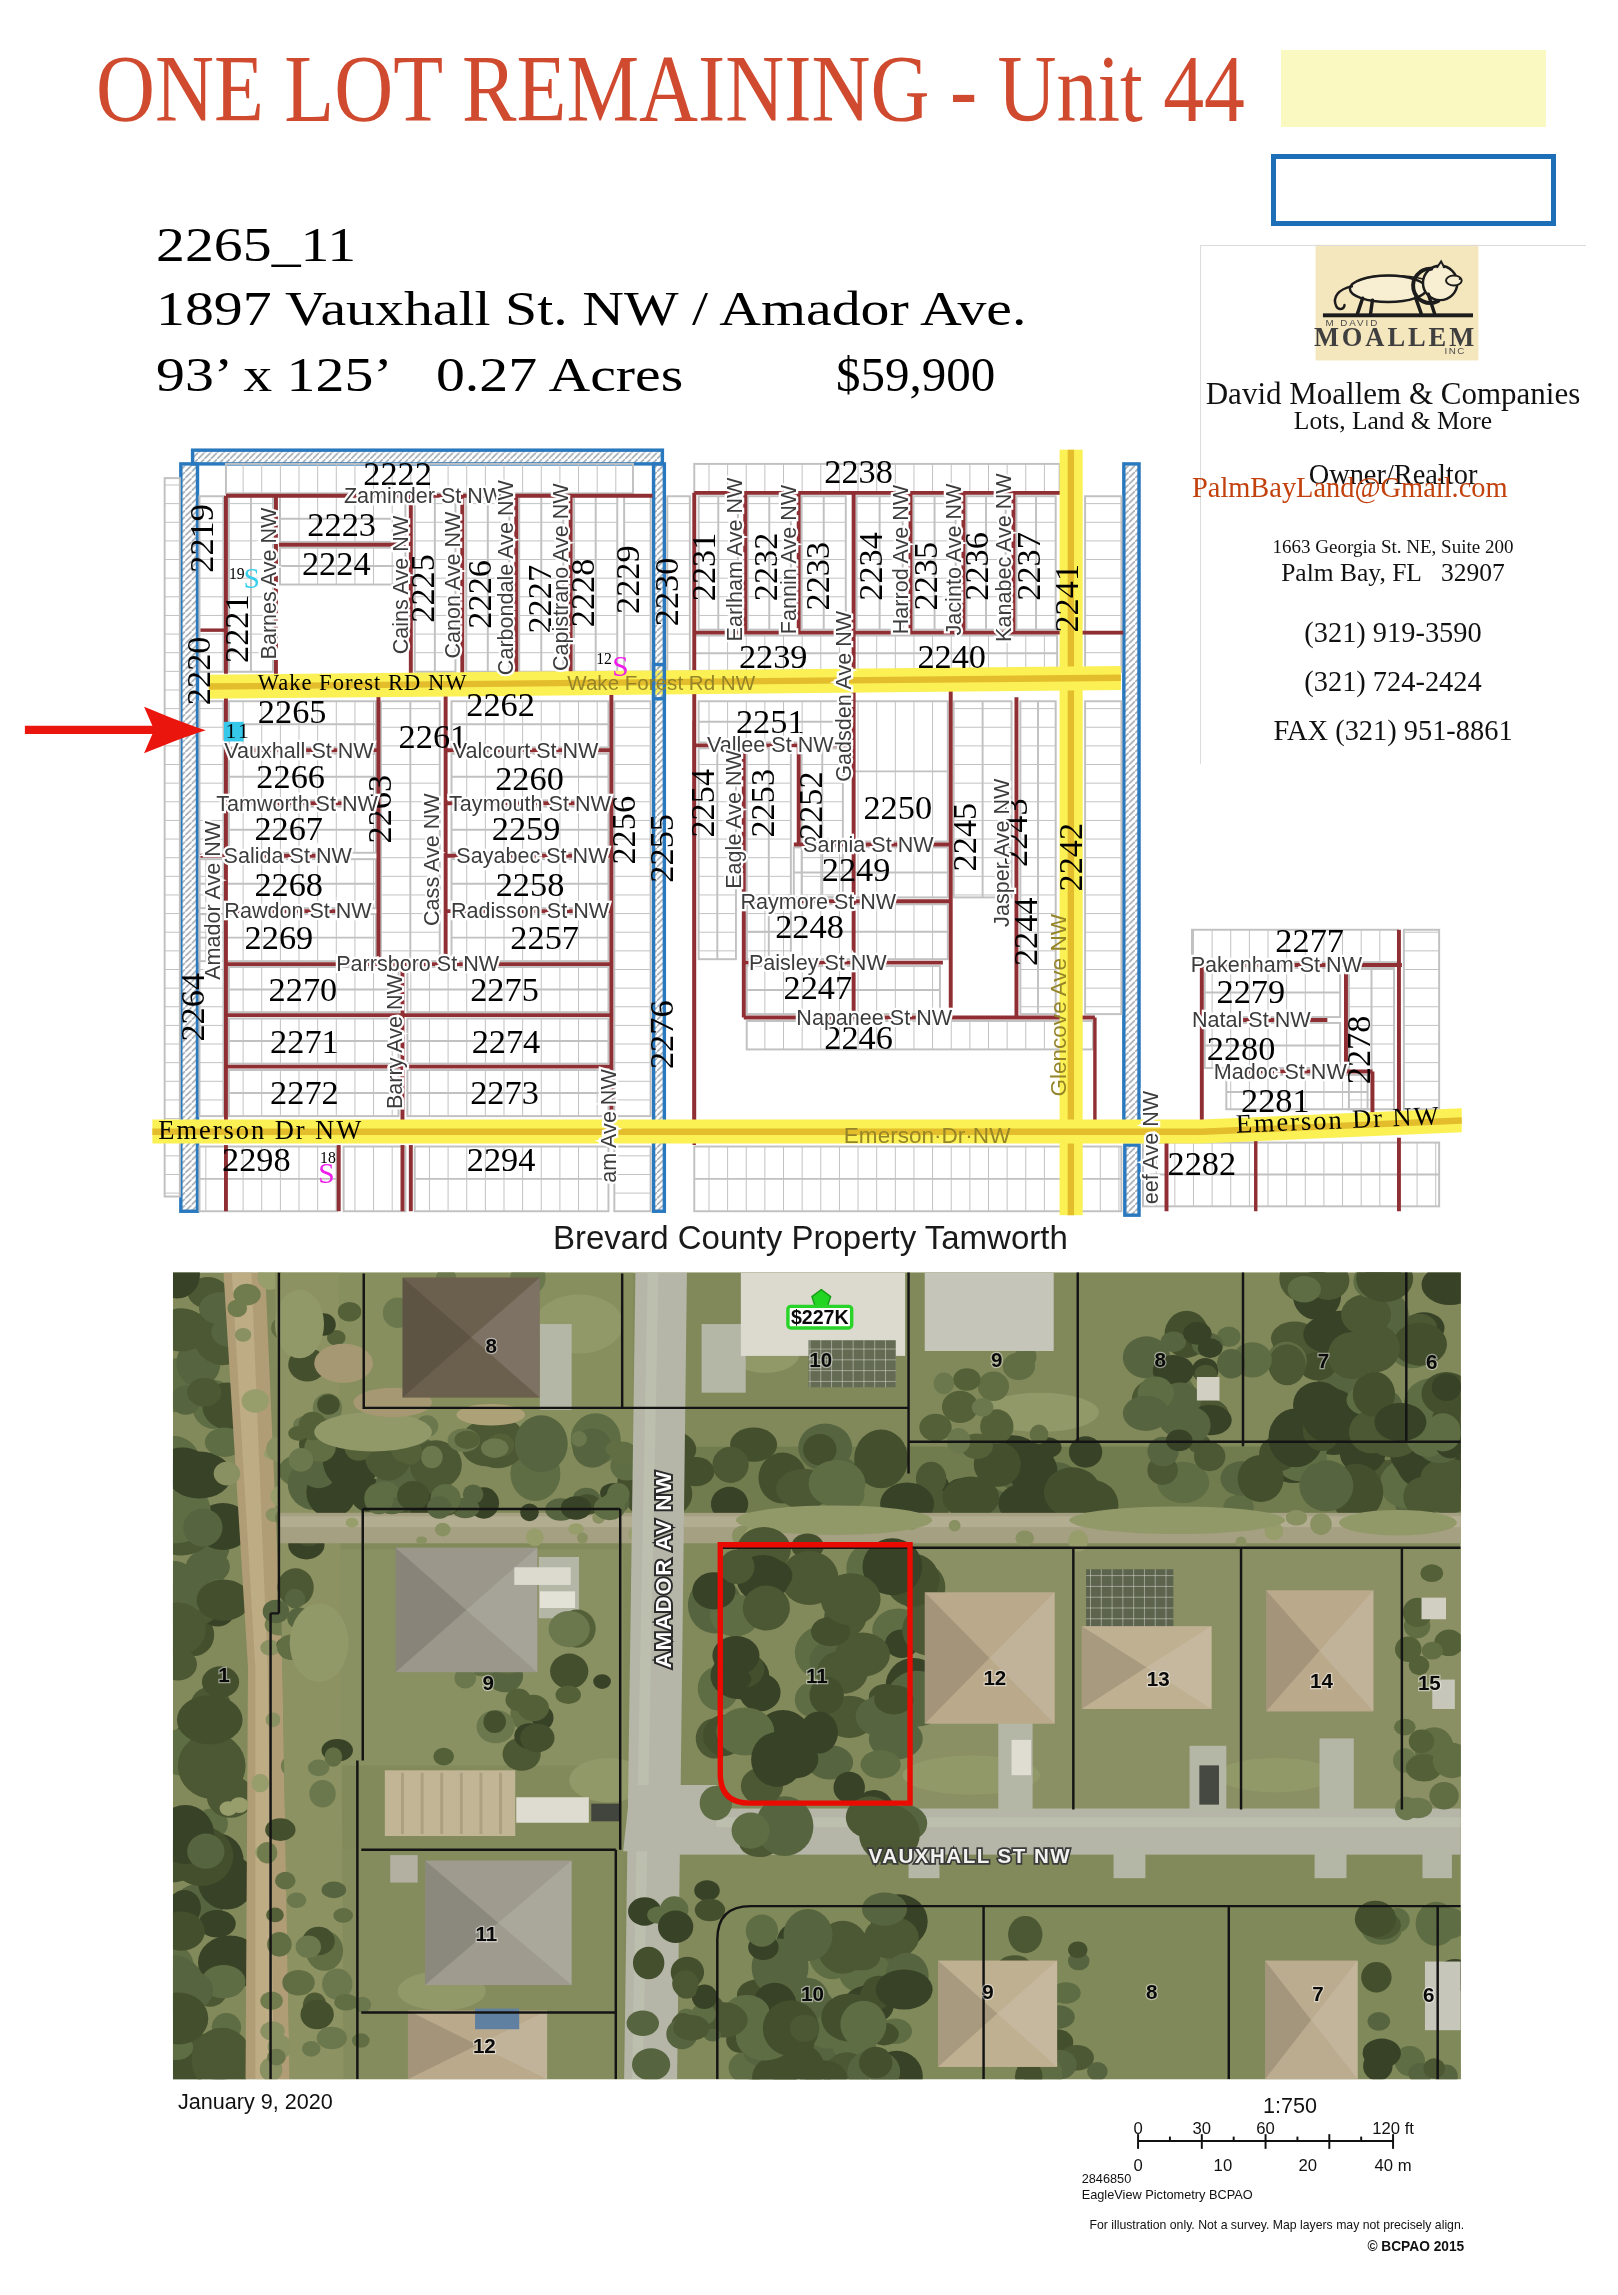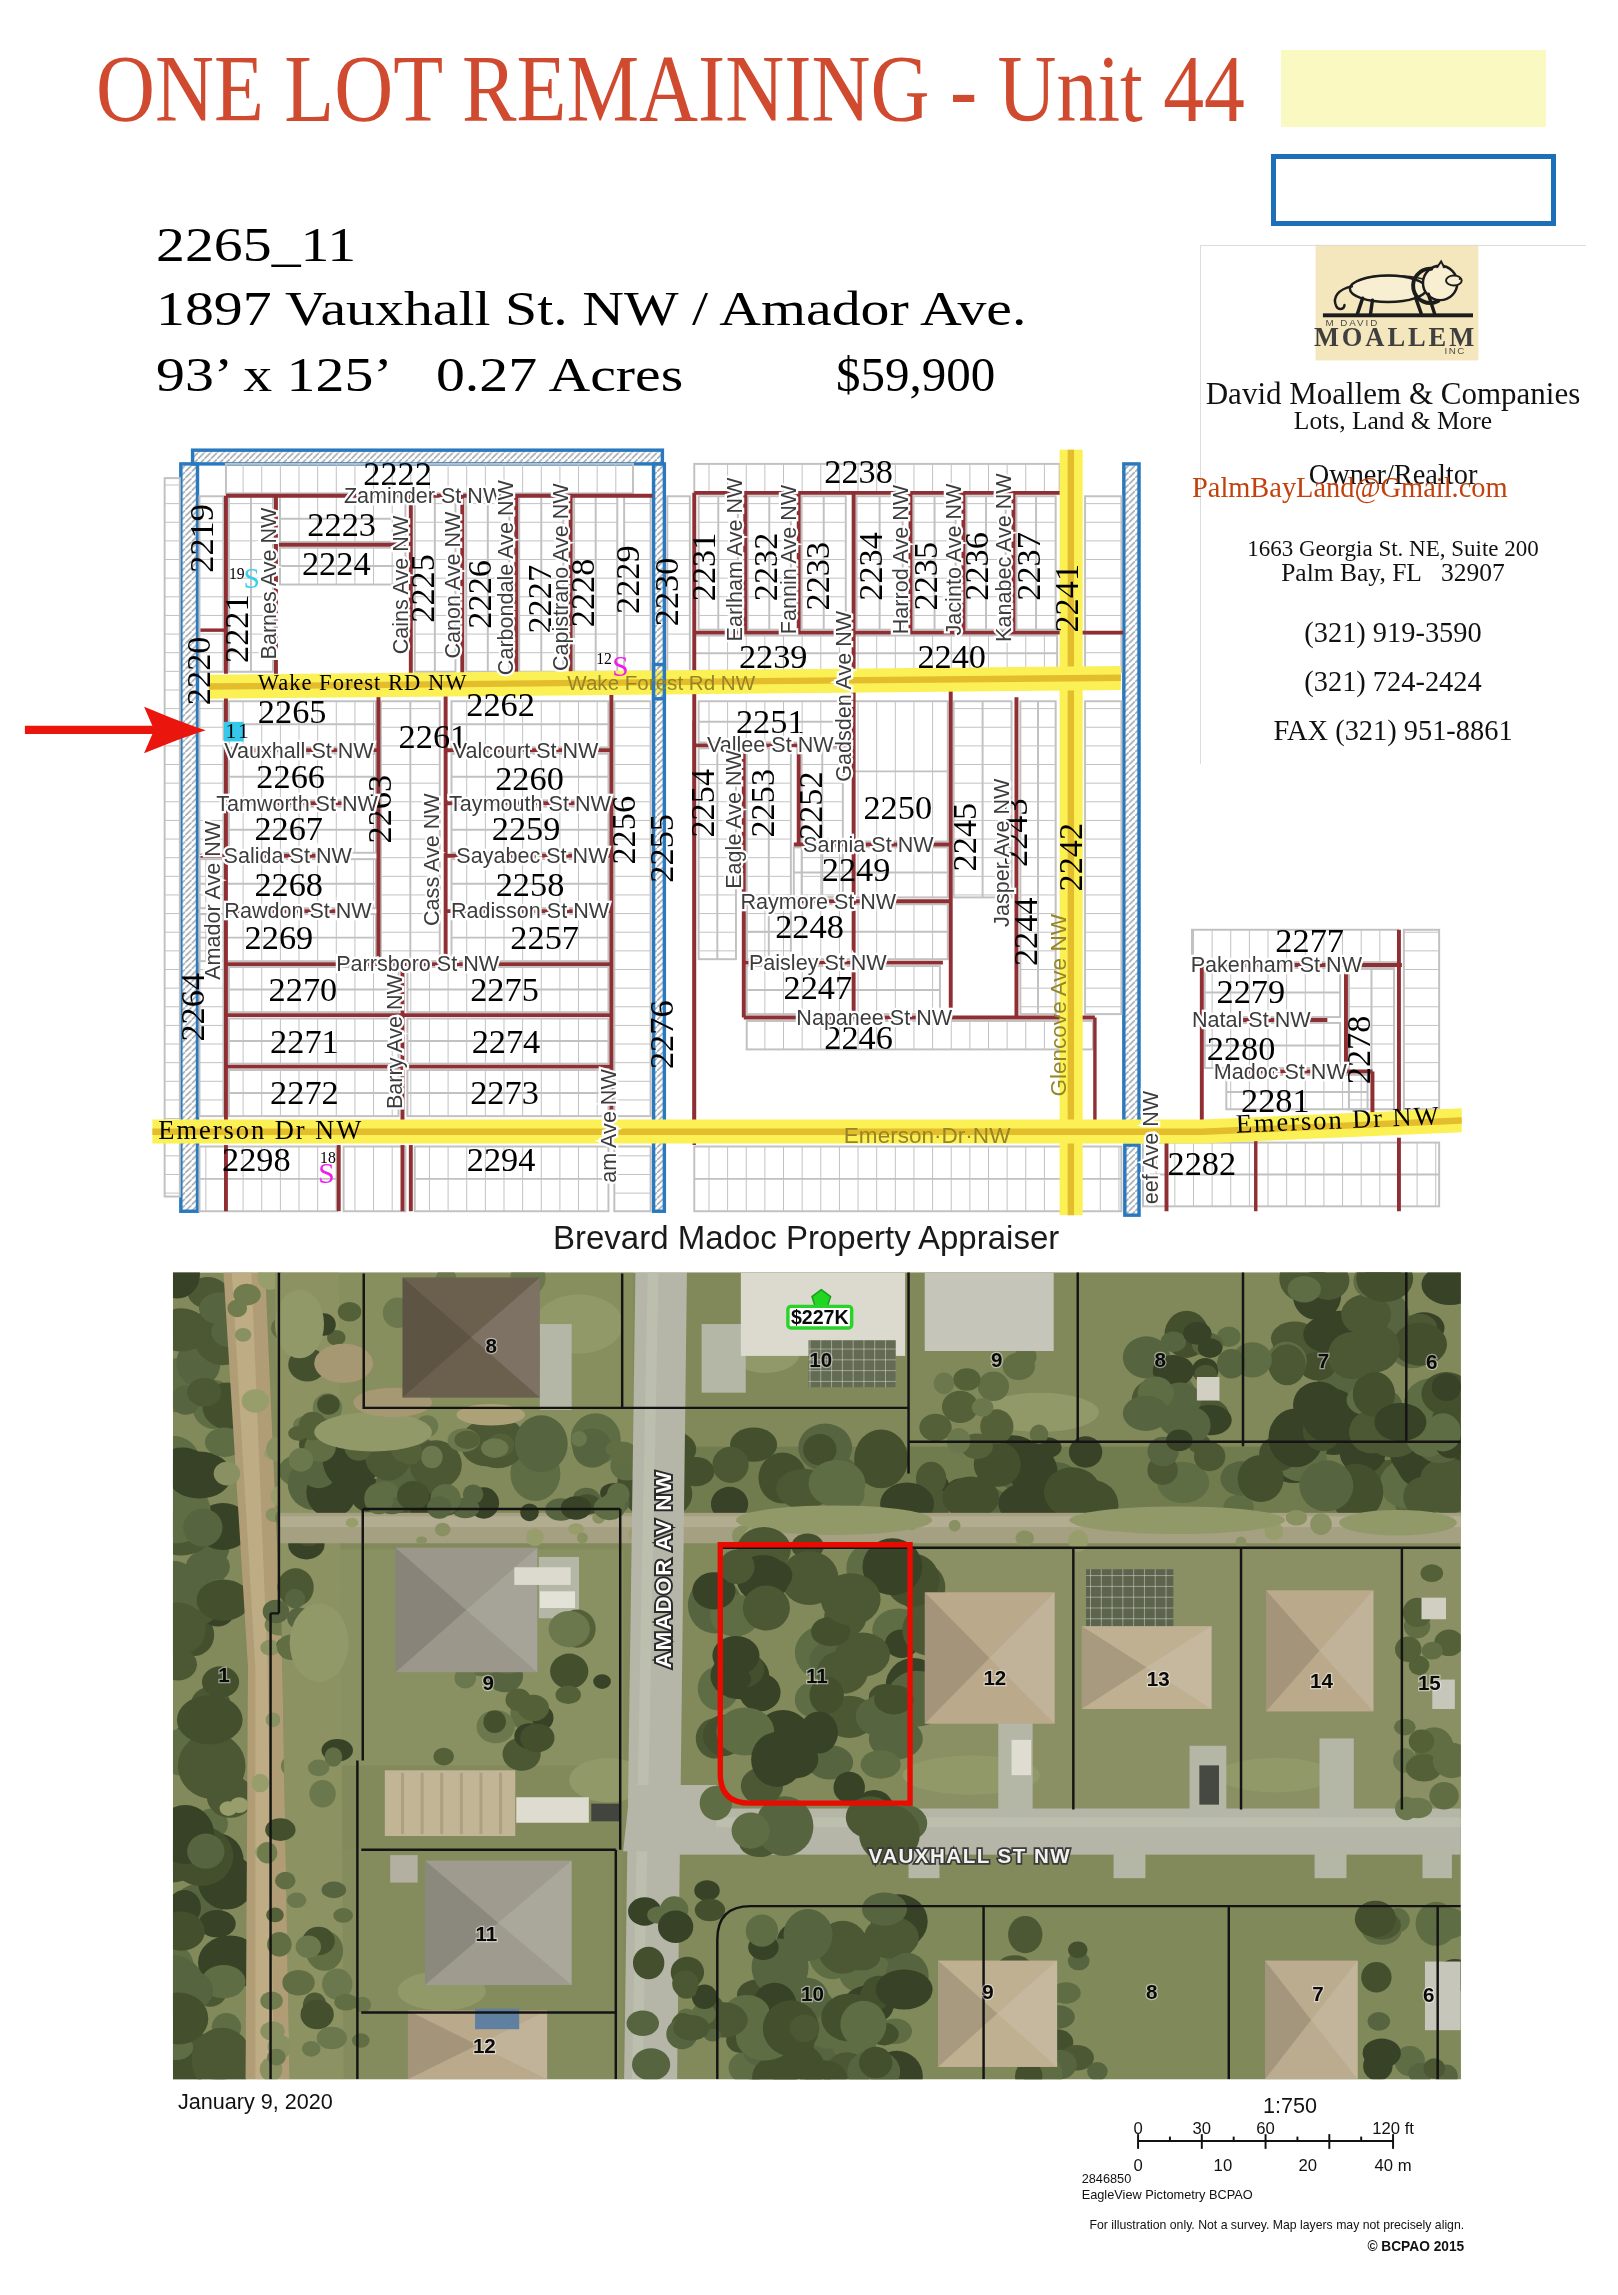--- a/index.html
+++ b/index.html
@@ -1680,28 +1680,28 @@
 <div class="abs" style="left:1200px;top:245px;width:385px;height:518px;border-left:1px solid #dcdcdc;border-top:1px solid #dcdcdc;"></div>
 
 <div class="abs" style="left:1192px;top:376px;width:402px;text-align:center;font-size:31px;color:#111;">David Moallem &amp; Companies</div>
 
 <div class="abs" style="left:1192px;top:406px;width:402px;text-align:center;font-size:25.5px;color:#111;">Lots, Land &amp; More</div>
 
 <div class="abs" style="left:1192px;top:459px;width:402px;text-align:center;font-size:28.4px;color:#111;">Owner/Realtor</div>
 
 <div class="abs" style="left:1192px;top:472px;width:402px;text-align:left;font-size:28.4px;color:#c2410c;">PalmBayLand@Gmail.com</div>
 
-<div class="abs" style="left:1192px;top:536px;width:402px;text-align:center;font-size:23px;color:#111;">1663 Georgia St. NE, Suite 200</div>
+<div class="abs" style="left:1192px;top:536px;width:402px;text-align:center;font-size:19px;color:#111;">1663 Georgia St. NE, Suite 200</div>
 
 <div class="abs" style="left:1192px;top:558px;width:402px;text-align:center;font-size:25.5px;color:#111;">Palm Bay, FL&nbsp;&nbsp;&nbsp;32907</div>
 
 <div class="abs" style="left:1192px;top:617px;width:402px;text-align:center;font-size:28.4px;color:#111;">(321) 919-3590</div>
 
 <div class="abs" style="left:1192px;top:666px;width:402px;text-align:center;font-size:28.4px;color:#111;">(321) 724-2424</div>
 
 <div class="abs" style="left:1192px;top:715px;width:402px;text-align:center;font-size:28.4px;color:#111;">FAX (321) 951-8861</div>
 
-<div class="abs" style="left:553px;top:1219px;font-size:33px;color:#1a1a1a;font-family:'Liberation Sans',sans-serif;">Brevard Madoc Property Appraiser</div>
+<div class="abs" style="left:553px;top:1219px;font-size:33px;color:#1a1a1a;font-family:'Liberation Sans',sans-serif;">Brevard County Property Tamworth</div>
 
 <div class="abs" style="left:178px;top:2089px;font-size:21.6px;color:#111;font-family:'Liberation Sans',sans-serif;">January 9, 2020</div>
 
 </div>
 
 
 </body></html>

